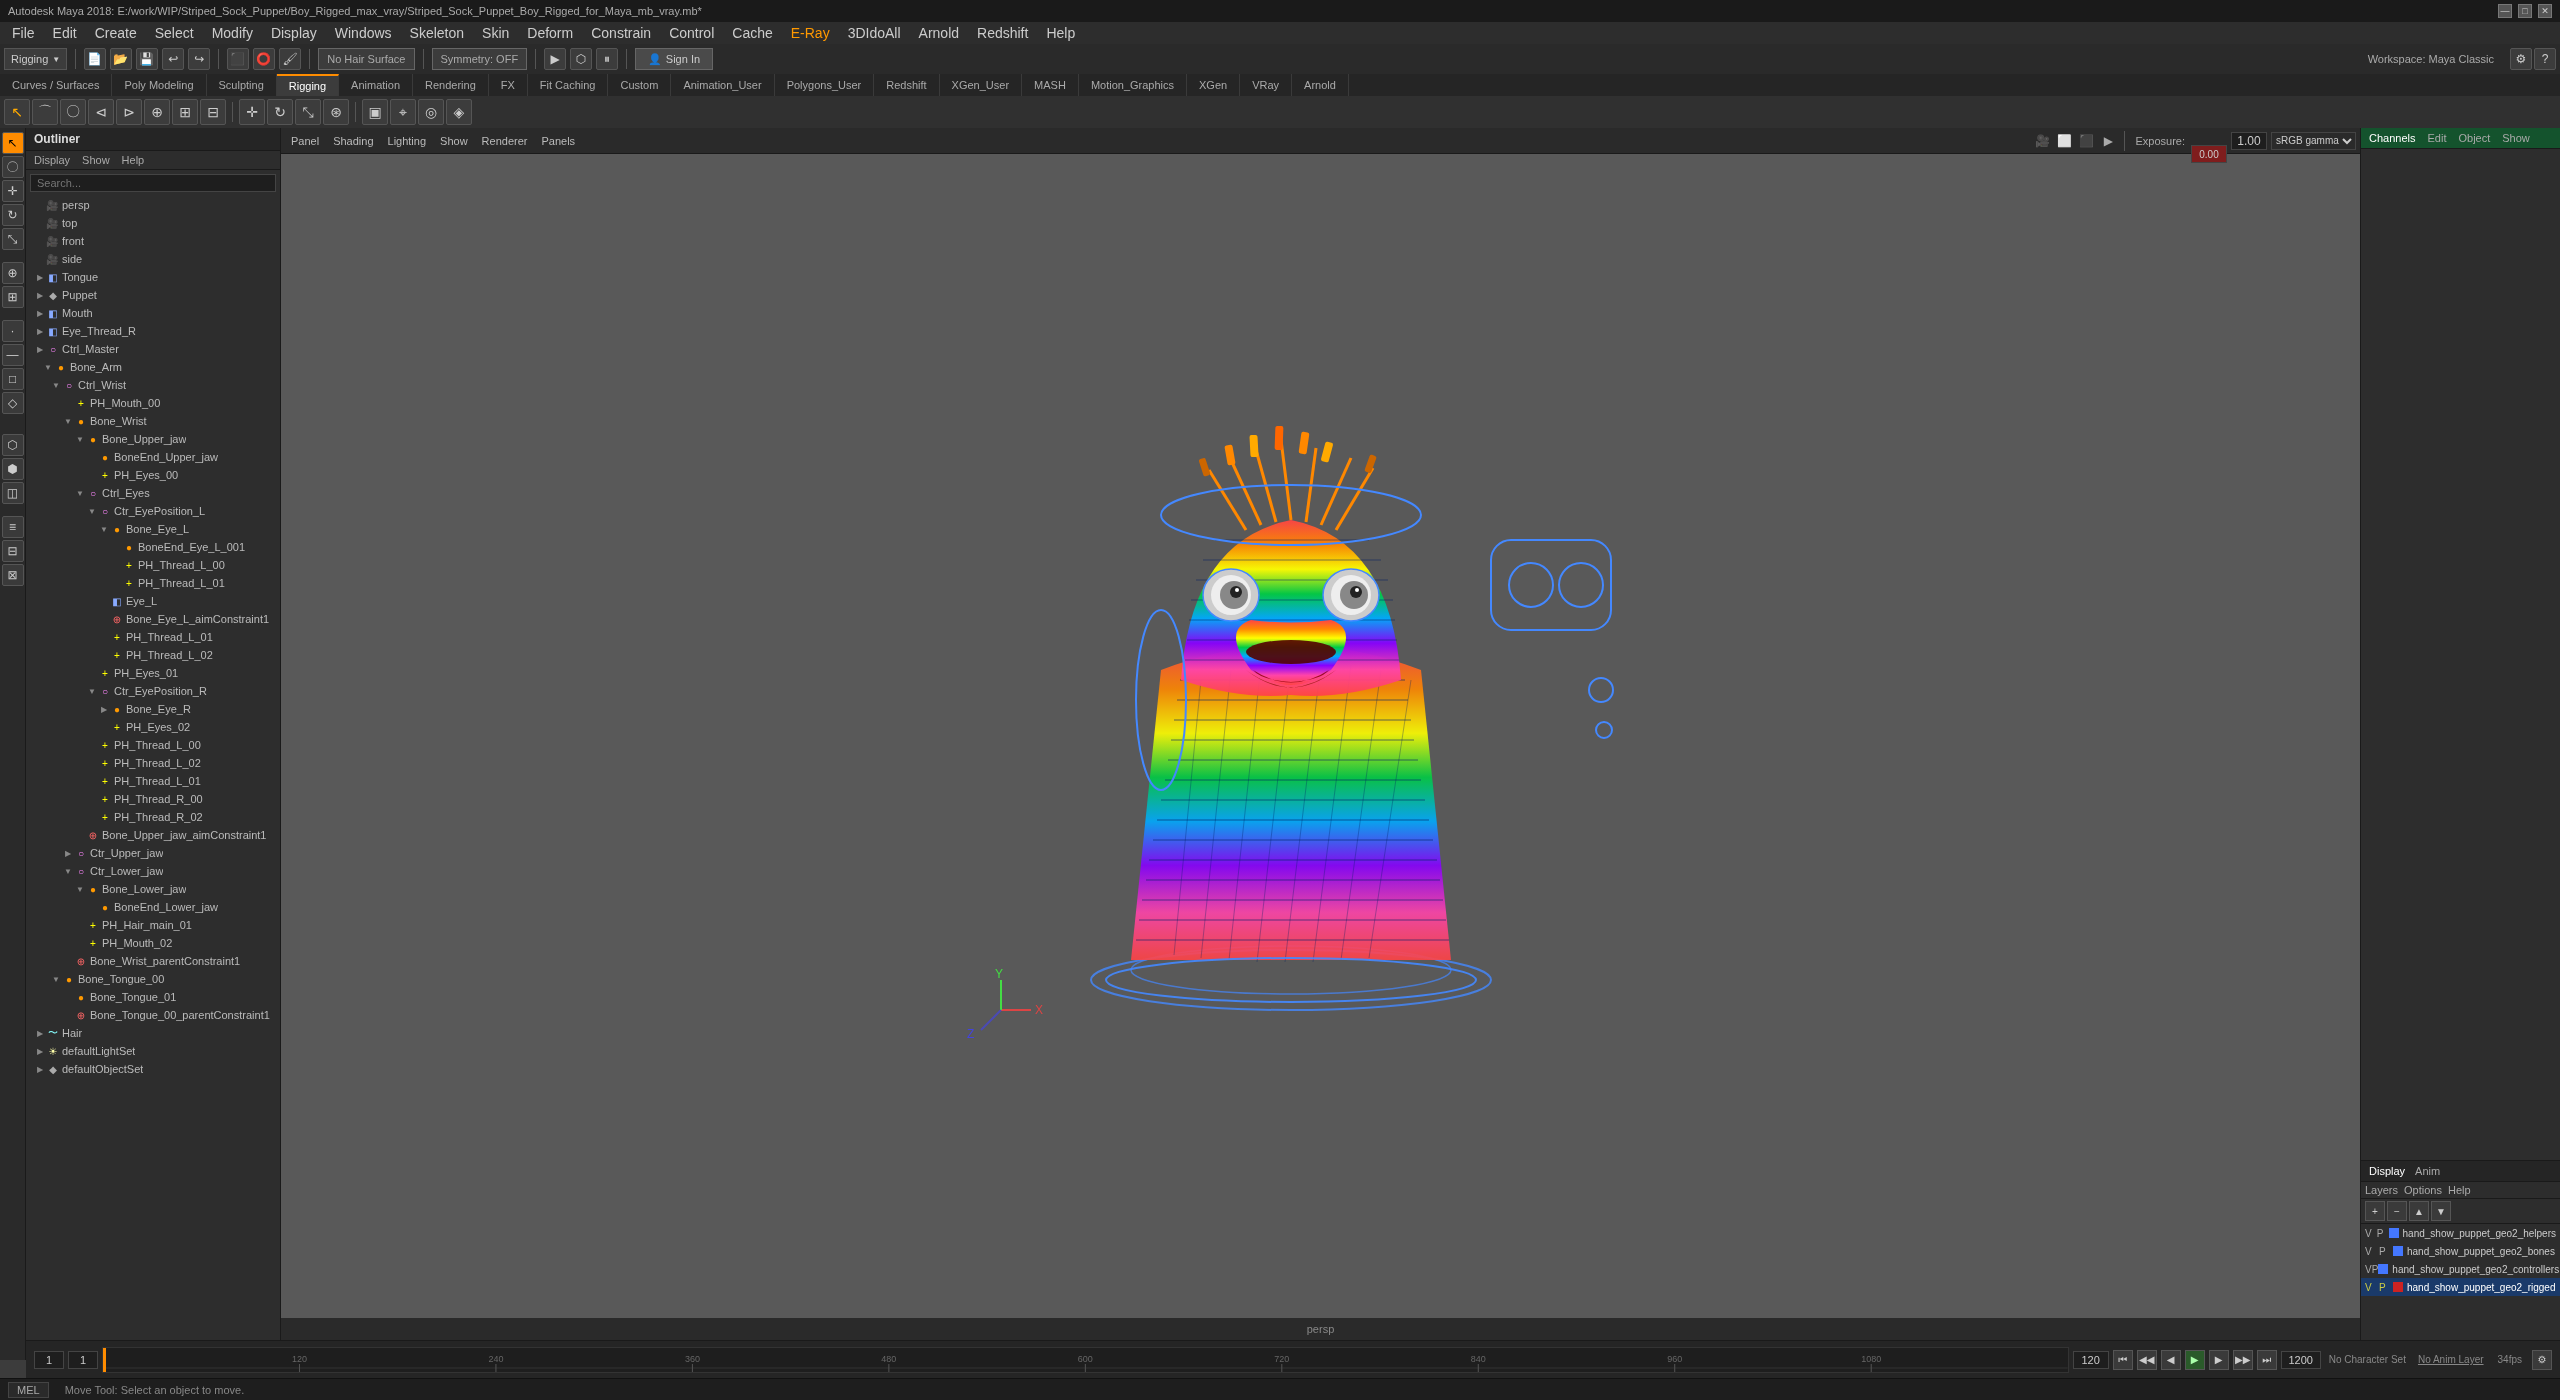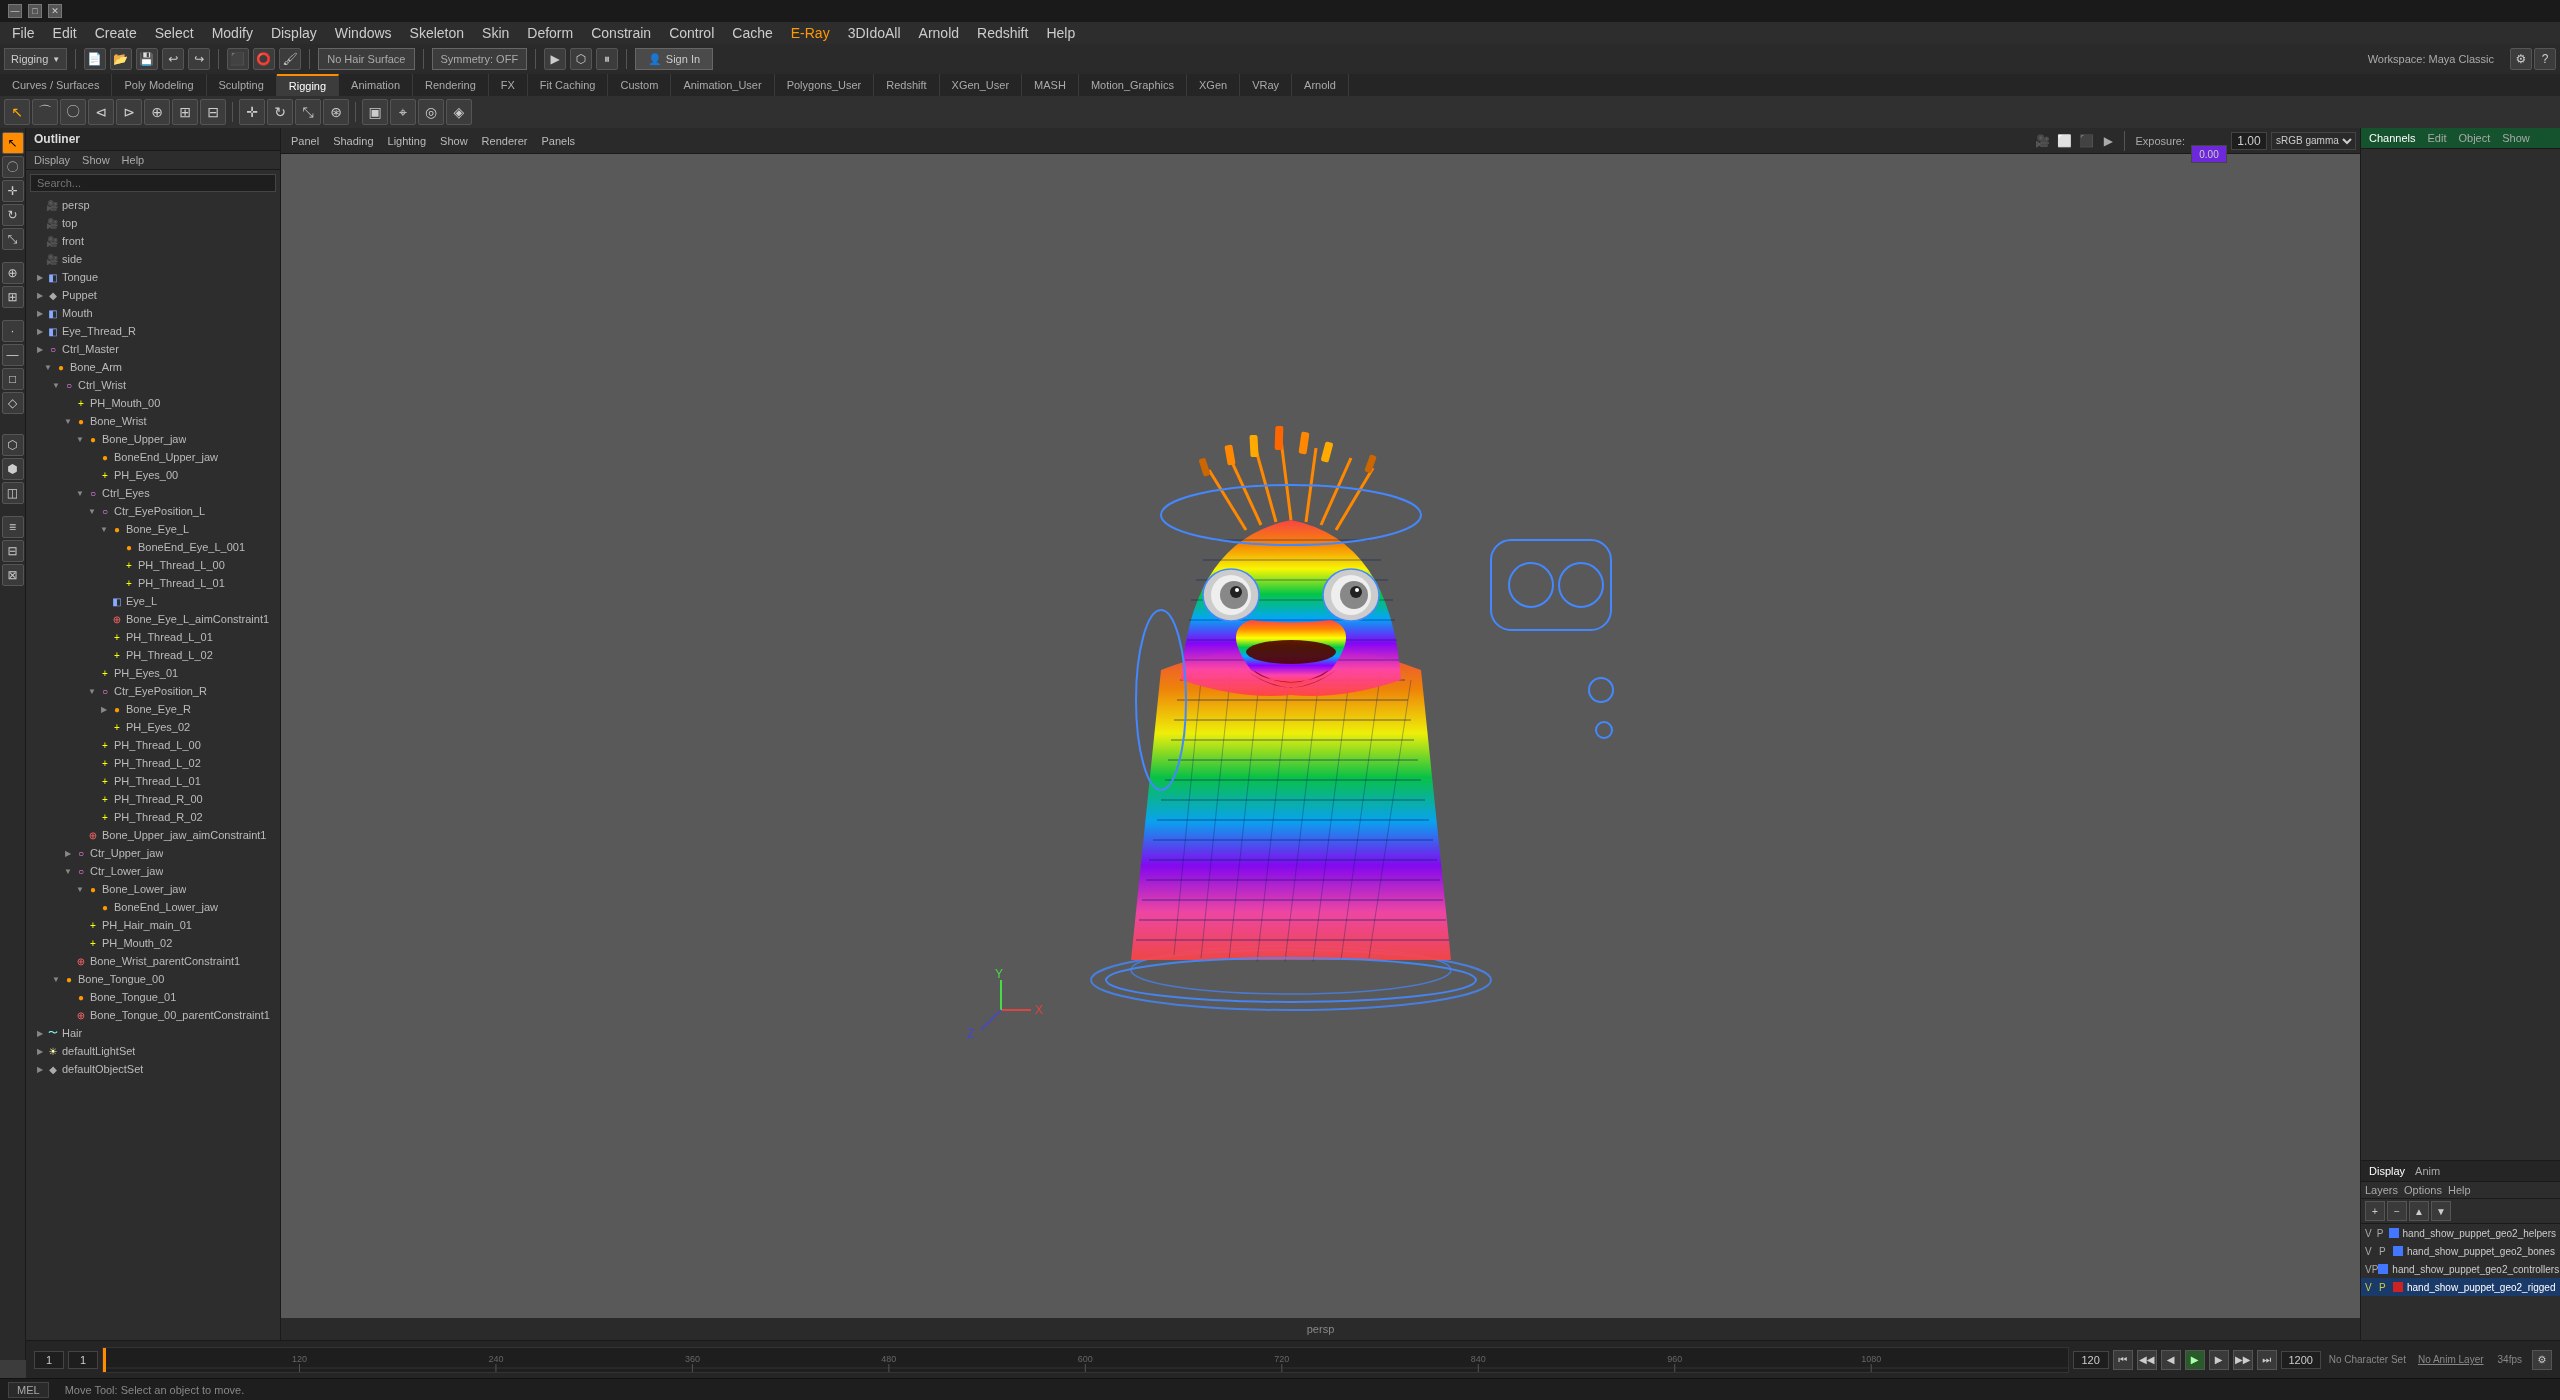--- a/index.html
+++ b/index.html
@@ -547,20 +547,21 @@
     .icon-ctrl { color: #ff88ff; }
     .icon-group { color: #aaaaaa; }
     .icon-constraint { color: #ff6666; }
     .icon-loc { color: #ffff00; }
 
   </style>
 </head>
 <body>
 
 <div id="title-bar">
+  <span class="title-text">Autodesk Maya 2018: E:/work/WIP/Striped_Sock_Puppet/Boy_Rigged_max_vray/Striped_Sock_Puppet_Boy_Rigged_for_Maya_mb_vray.mb*</span>
   <div class="window-controls">
     <div class="win-btn">—</div>
     <div class="win-btn">□</div>
     <div class="win-btn">✕</div>
   </div>
 </div>
 
 <div id="menu-bar">
   <span class="menu-item">File</span>
   <span class="menu-item">Edit</span>
@@ -1001,21 +1002,21 @@
     <span class="vp-menu">Renderer</span>
     <span class="vp-menu">Panels</span>
     <div style="flex:1;"></div>
 
     <div class="vp-icon-btn">🎥</div>
     <div class="vp-icon-btn">⬜</div>
     <div class="vp-icon-btn">⬛</div>
     <div class="vp-icon-btn">▶</div>
     <div class="toolbar-separator"></div>
     <span style="font-size:11px;color:#aaa;padding:0 4px;">Exposure:</span>
-    <input type="text" style="width: 36px; height: 18px; background: #6d28d9; border: 1px solid rgb(68, 68, 68); color: rgb(204, 204, 204); font-size: 10px; text-align: center; margin-top: 27px;" value="0.00">
+    <input type="text" style="width: 36px; height: 18px; background: #7f1d1d; border: 1px solid rgb(68, 68, 68); color: rgb(204, 204, 204); font-size: 10px; text-align: center; margin-top: 27px;" value="0.00">
     <input type="text" style="width: 36px; height: 18px; background: rgb(30, 30, 30); border: 1px solid rgb(68, 68, 68); color: rgb(204, 204, 204); font-size: 12px; text-align: center; margin-left: 2px;" value="1.00">
     <select style="height:18px;background:#2a2a2a;border:1px solid #444;color:#ccc;font-size:10px;margin-left:2px;">
       <option>sRGB gamma</option>
     </select>
   </div>
 
   <div id="viewport-canvas">
 
     <svg width="720" height="720" viewBox="0 0 720 720" style="position:absolute;left:50%;top:50%;transform:translate(-50%,-55%);">
       <defs>

